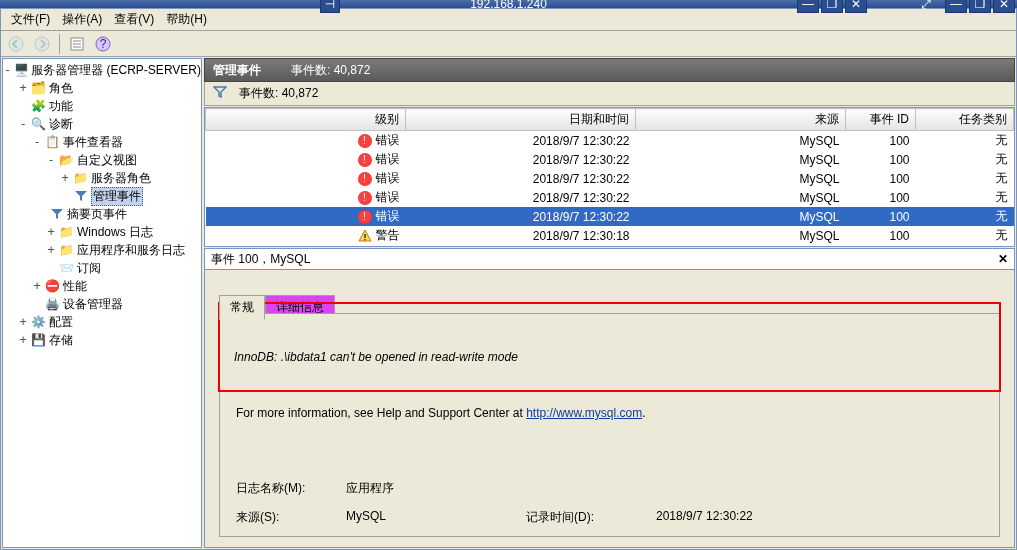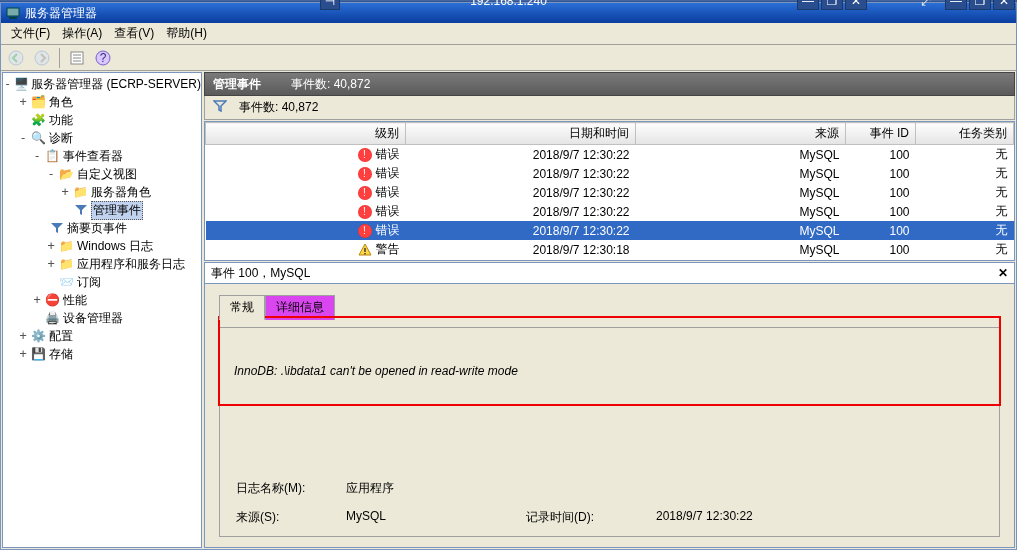--- a/index.html
+++ b/index.html
@@ -45,21 +45,21 @@
   table.grid td { padding:1px 6px; height:18px; white-space:nowrap; overflow:hidden;text-align:right; }
   table.grid tr.sel td { background:#316ac5; color:#fff; }
   .lvl-ico { width:14px; height:14px; display:inline-flex; align-items:center; justify-content:center; vertical-align:middle; margin-right:4px; }
   .lvl-err { background:radial-gradient(circle,#ff3e3e 60%,#a00 100%); border-radius:50%; color:#fff; font-size:10px; }
   .lvl-warn svg{ display:block; }
 
   .detail-header { height:22px; background:#fff; border:1px solid #7a96bf; margin-top:1px; display:flex; align-items:center; justify-content:space-between; padding:0 6px; }
   .detail-header .x { cursor:pointer; font-weight:bold; }
   .detail-body { flex:1; background:#ece9d8; border:1px solid #7a96bf; border-top:none; padding:10px 14px; overflow:auto; }
   .tabs { display:flex; gap:0; margin-bottom:8px; }
-  .tab { padding:3px 10px; background:#ece9d8; border:1px solid #a0a0a0; border-bottom:none; cursor:pointer; position:relative; top:1px; }
+  .tab { padding:3px 10px; background:#ece9d8; border:1px solid #a0a0a0; border-bottom:none; cursor:pointer; position:relative; top:15px; }
   .tab.active { background:#ece9d8; z-index:2; border-bottom:1px solid #ece9d8; }
   .tab:not(.active){ background:#d946ef; }
   .detail-inset { border:1px solid #a0a0a0; padding:14px 16px 10px; background:#ece9d8; min-height:180px; position:relative; }
   .redbox { border:2px solid #e00; padding:26px 14px; margin:-26px -18px 14px -18px;font-style:italic; }
   .msg-link { color:#0a3c9e; text-decoration:underline; cursor:pointer; }
   .detail-grid { display:grid; grid-template-columns:110px 180px 130px auto; row-gap:12px; margin-top:10px; }
 </style>
 </head>
 <body>
 
@@ -75,29 +75,20 @@
     <span>⤢</span>
   </div>
   <div class="wc">
     <span>—</span>
     <span>❐</span>
     <span>✕</span>
   </div>
 </div>
 
 <div class="mmc">
-  <div class="mmc-title">
-    <span class="ico">
-      <svg width="14" height="14" viewBox="0 0 14 14">
-          <rect x="1" y="2" width="12" height="8" fill="#7aa" stroke="#044"></rect>
-          <rect x="3" y="11" width="8" height="2" fill="#044"></rect>
-        </svg>
-    </span>
-    <span>服务器管理器</span>
-  </div>
   <div class="mmc-menu">
     <span>文件(F)</span>
     <span>操作(A)</span>
     <span>查看(V)</span>
     <span>帮助(H)</span>
   </div>
   <div class="mmc-tool">
     <span class="tbtn disabled">
         <svg width="16" height="16" viewBox="0 0 16 16">
           <circle cx="8" cy="8" r="7" fill="#cfe3ff" stroke="#6a8fc7"></circle>
@@ -317,20 +308,23 @@
       <div class="detail-body">
         <div class="tabs">
           <div class="tab active">常规</div>
           <div class="tab">详细信息</div>
         </div>
         <div class="detail-inset">
           <div class="redbox">
             <div style="height:20px"></div>
             <div>InnoDB: .\ibdata1 can't be opened in read-write mode</div>
           </div>
+          <div>
+            <span>For more information, see Help and Support Center at </span><span class="msg-link">http://www.mysql.com</span><span>.</span>
+          </div>
           <div style="height:50px"></div>
           <div class="detail-grid">
             <span><span>日志名称(M):</span></span>
             <span>应用程序</span>
             <span></span>
               <span></span>
             <span><span>来源(S):</span></span>
             <span>MySQL</span>
             <span><span>记录时间(D):</span></span>
             <span>2018/9/7 12:30:22</span>

